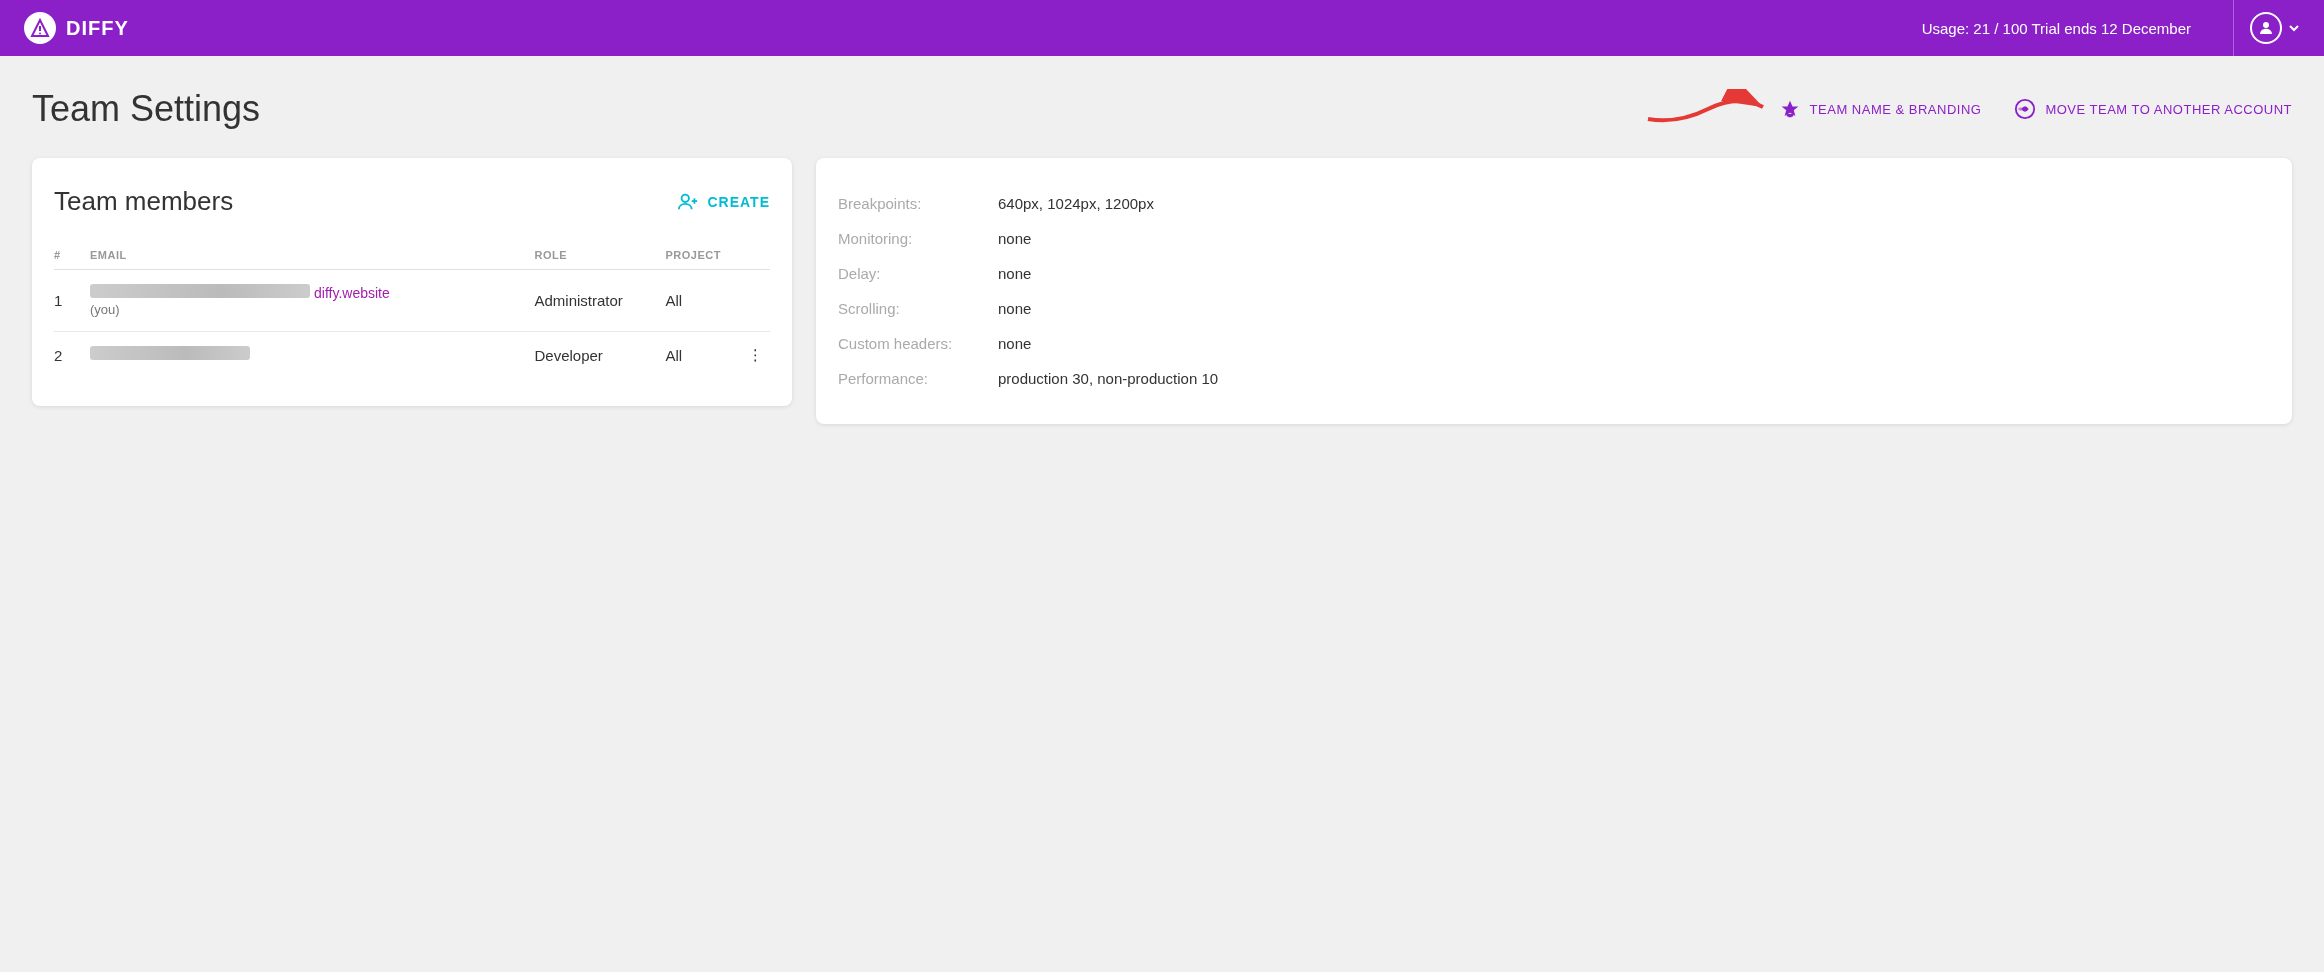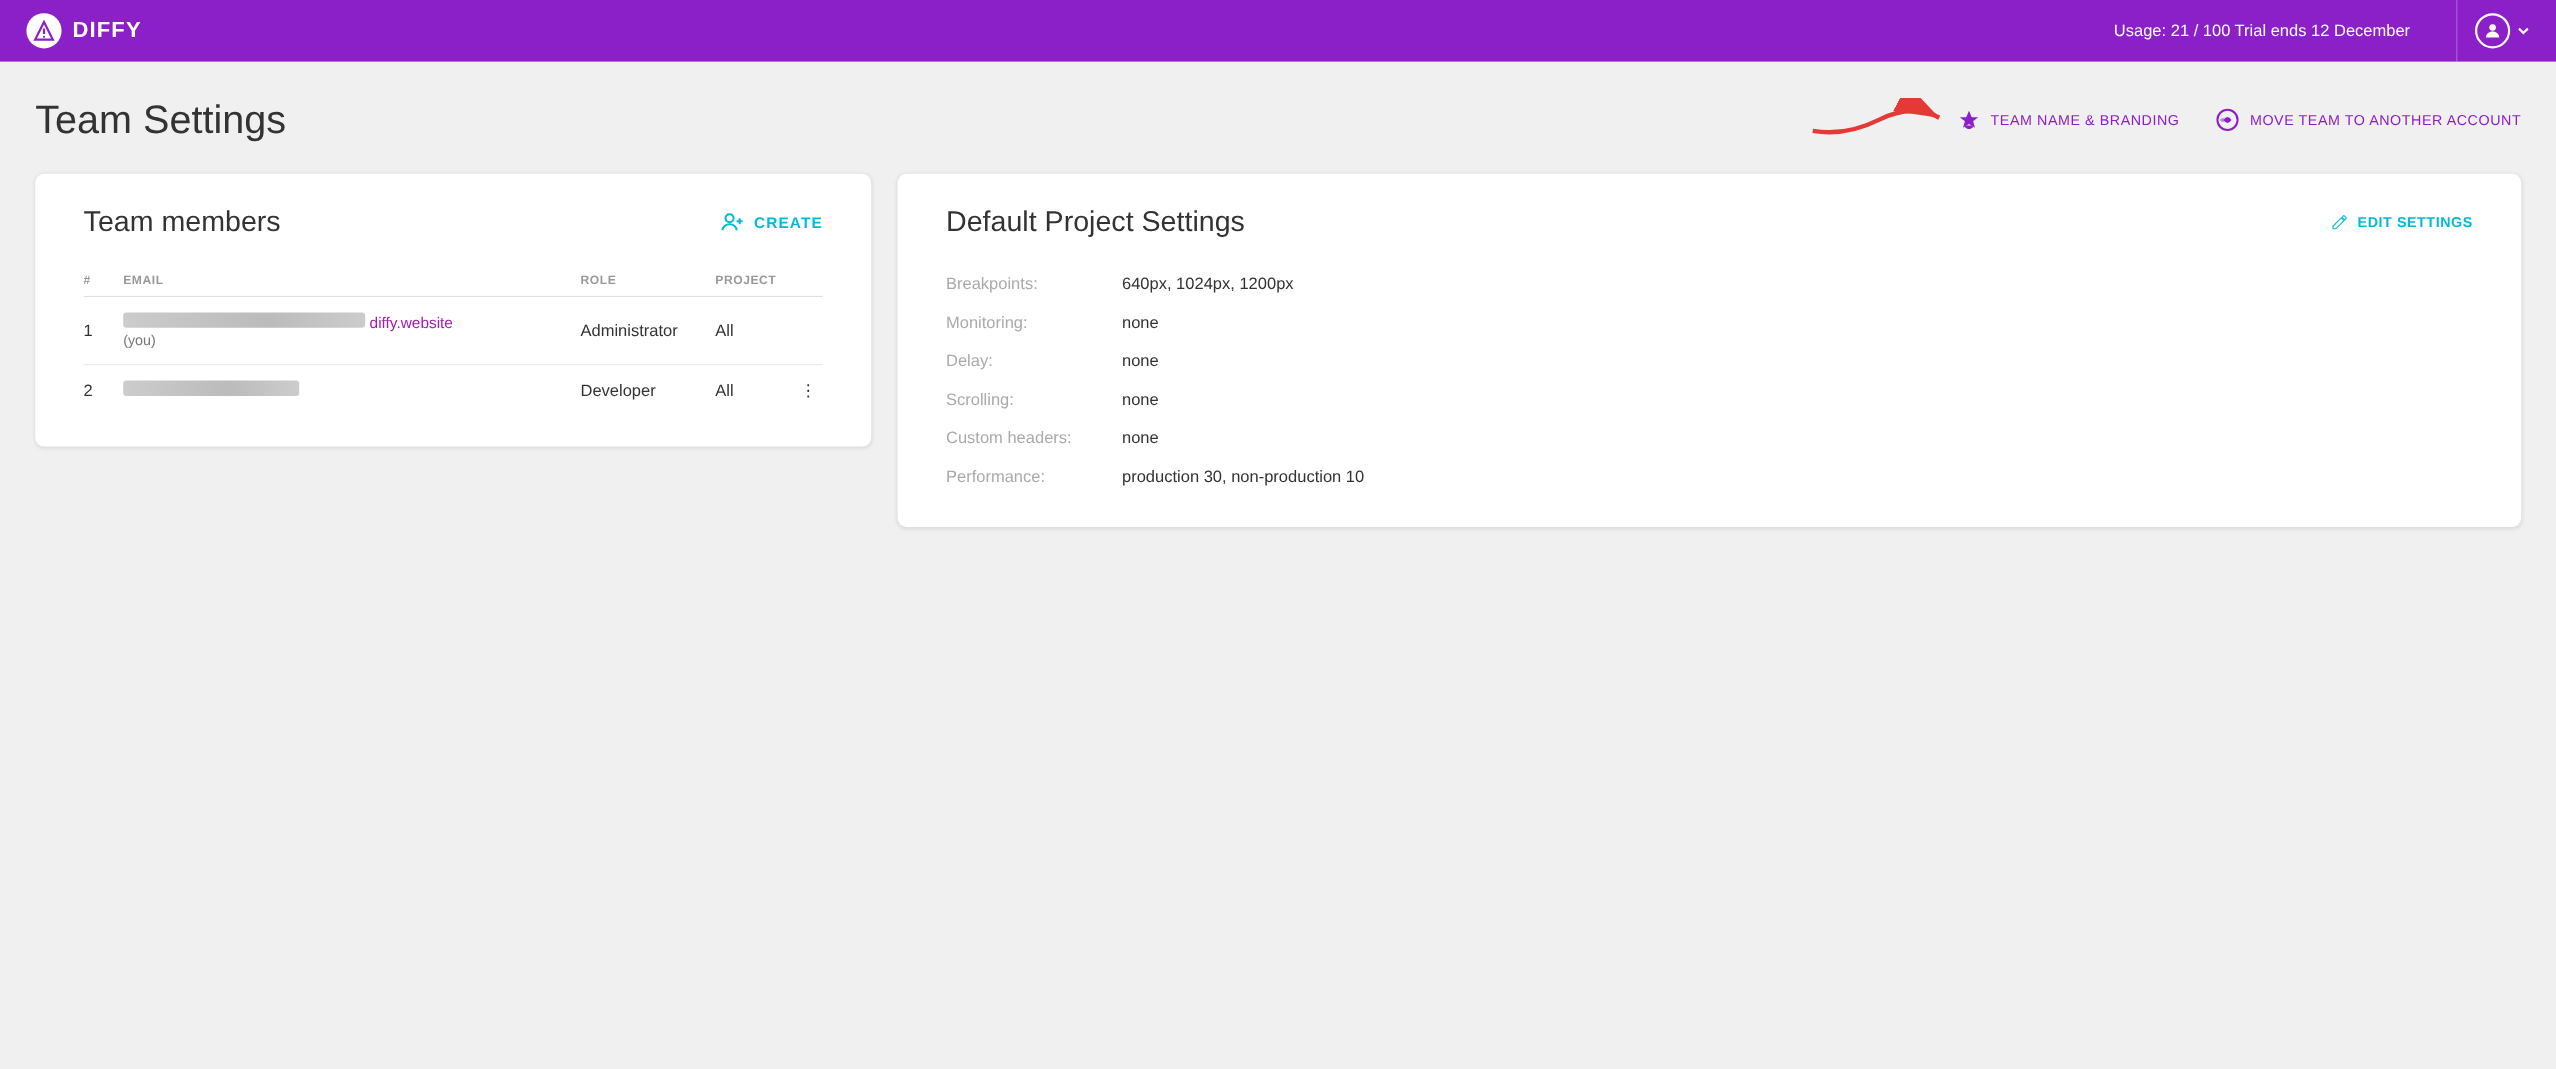--- a/index.html
+++ b/index.html
@@ -110,21 +110,21 @@
 
     
     .cards-row {
       display: flex;
       gap: 24px;
       align-items: flex-start;
     }
     .card {
       background: white;
       border-radius: 8px;
-      padding: 28px 44px;
+      padding: 28px 22px;
       box-shadow: 0 1px 4px rgba(0,0,0,0.1);
     }
     .card-left { flex: 0 0 760px; }
     .card-right { flex: 1; }
 
     
     .card-header {
       display: flex;
       align-items: center;
       margin-bottom: 24px;
@@ -343,30 +343,20 @@
             </td>
             <td class="role-cell">Developer</td>
             <td class="project-cell">All</td>
             <td class="more-cell">⋮</td>
           </tr>
         </tbody>
       </table>
     </div>
 
     <div class="card card-right">
-      <div class="settings-card-header">
-        <h2 class="settings-title">Default Project Settings</h2>
-        <div class="edit-settings-btn">
-          <svg width="16" height="16" viewBox="0 0 24 24" fill="none">
-            <path d="M3 17.25V21h3.75L17.81 9.94l-3.75-3.75L3 17.25z" stroke="#00bcd4" stroke-width="1.5" fill="none"></path>
-            <path d="M20.71 7.04c.39-.39.39-1.02 0-1.41l-2.34-2.34a1 1 0 0 0-1.41 0l-1.83 1.83 3.75 3.75 1.83-1.83z" stroke="#00bcd4" stroke-width="1.5" fill="none"></path>
-          </svg>
-          <span>EDIT SETTINGS</span>
-        </div>
-      </div>
 
       <table class="settings-table">
         <tbody id="settings-rows">
             <tr>
     <td class="settings-label">Breakpoints:</td>
     <td class="settings-value">640px, 1024px, 1200px</td>
   </tr>
             <tr>
     <td class="settings-label">Monitoring:</td>
     <td class="settings-value">none</td>

